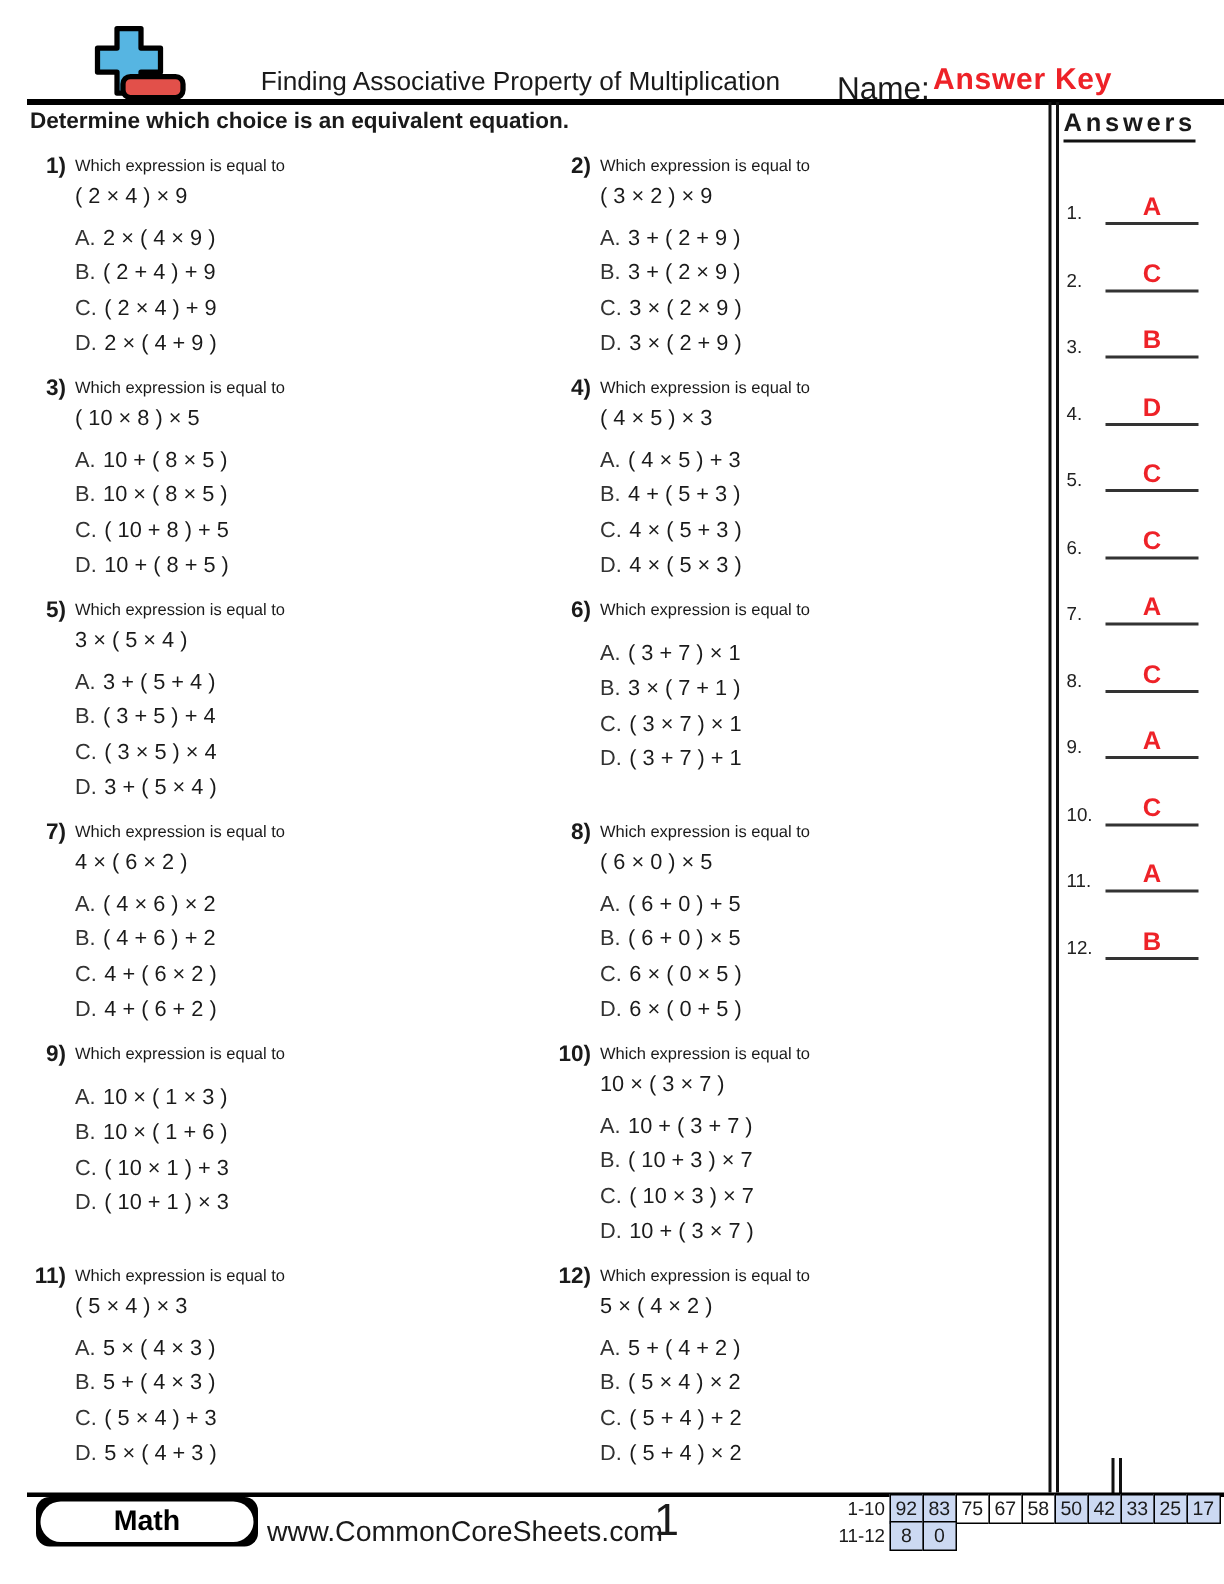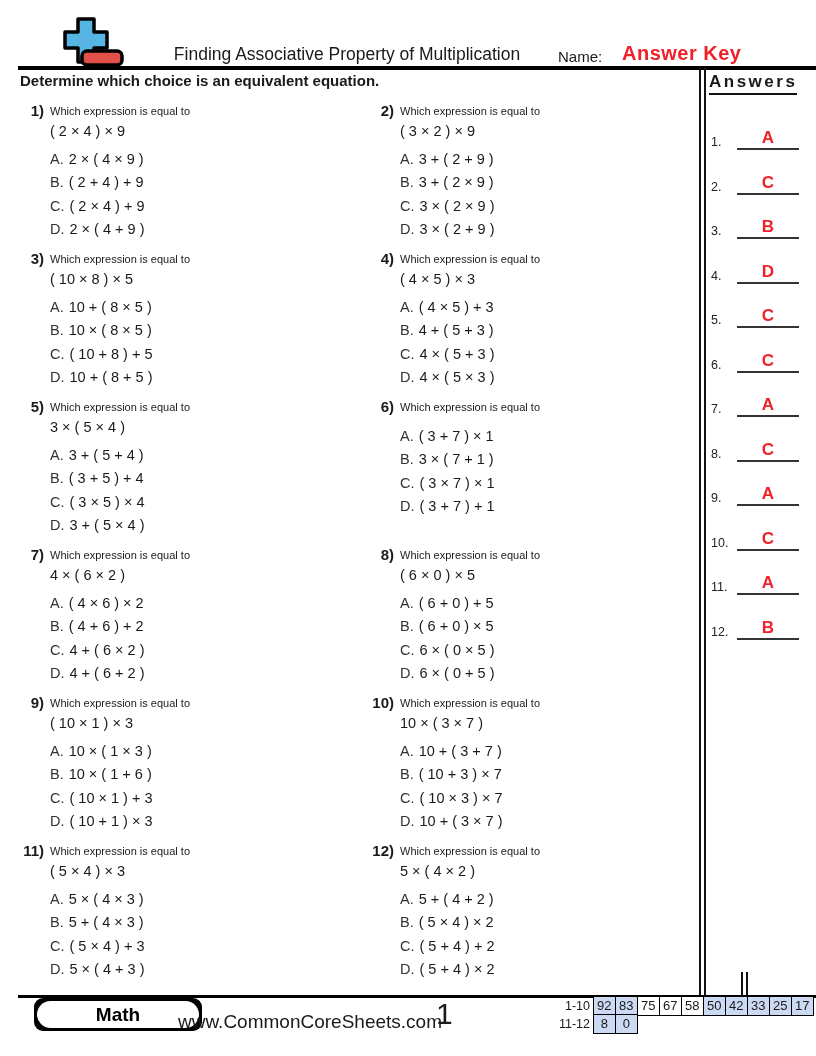--- a/index.html
+++ b/index.html
@@ -8,21 +8,21 @@
     position:relative; width:816px; height:1056px; margin:0 auto;
     background:#ffffff; overflow:hidden;
     font-family:"Liberation Sans","DejaVu Sans",sans-serif; color:#1a1a1a;
   }
 
   
   .logo { position:absolute; left:52px; top:16px; }
   .header-line { position:absolute; left:18px; right:0; top:66px; height:4px; background:#000; }
   .title { position:absolute; left:347px; top:44px; transform:translateX(-50%);
            font-size:17.5px; white-space:nowrap; }
-  .name-label { position:absolute; left:558px; top:48px; font-size:15px; }
+  .name-label { position:absolute; left:558px; top:48px; font-size:21px; }
   .answer-key { position:absolute; left:622px; top:42px; font-size:20px; font-weight:bold;
                 color:#ee2228; letter-spacing:.5px; }
   .instruction { position:absolute; left:20px; top:72px; font-size:15px; font-weight:bold; }
 
   
   .answers-panel { position:absolute; left:699px; top:68px; width:117px; height:927px;
                    border-left:2px solid #111; }
   .answers-panel::before { content:""; position:absolute; left:3px; top:0; bottom:0;
                            width:2px; background:#111; }
   .answers-title { margin:4px 0 0 8px; display:inline-block; font-size:17px; font-weight:bold;
@@ -44,21 +44,21 @@
   .q-prompt { font-size:11px; line-height:18px; }
   .q-expr { font-size:14.5px; margin-top:3px; }
   .q-choices { margin-top:8px; }
   .q-choice { height:23.5px; display:flex; align-items:center; font-size:14.5px; }
   .q-choice .letter { margin-right:5px; color:#333; }
 
   
   .footer-line { position:absolute; left:18px; right:0; top:995px; height:3px; background:#000; }
   .table-tick { position:absolute; left:741px; top:972px; height:24px; width:7px;
                 border-left:2px solid #111; border-right:2px solid #111; }
-  .math-badge { position:absolute; left:34px; top:998px; width:168px; height:33px;
+  .math-badge { position:absolute; left:24px; top:998px; width:148px; height:33px;
                 background:#000; border-radius:9px; padding:3px; }
   .math-pill { width:100%; height:100%; background:#fff; border-radius:14px;
                display:flex; align-items:center; justify-content:center;
                font-weight:bold; font-size:19px; color:#000; }
   .site { position:absolute; left:178px; top:1011px; font-size:19px; }
   .page-num { position:absolute; left:436px; top:997px; font-size:30px; }
   .score-table { position:absolute; right:2px; top:996px; }
   .score-row { display:flex; align-items:stretch; }
   .score-label { width:42px; text-align:right; font-size:12.5px; padding-right:4px;
                  display:flex; align-items:center; justify-content:flex-end; }
@@ -292,21 +292,20 @@
               <span>6 × ( 0 + 5 )</span>
             </div>
           </div>
         </div>
       </div>
 
       <div class="q">
         <div class="q-num">9)</div>
         <div class="q-body">
           <div class="q-prompt">Which expression is equal to</div>
-          <div class="q-expr">( 10 × 1 ) × 3</div>
           <div class="q-choices">
             <div class="q-choice">
               <span class="letter">A.</span>
               <span>10 × ( 1 × 3 )</span>
             </div>
             <div class="q-choice">
               <span class="letter">B.</span>
               <span>10 × ( 1 + 6 )</span>
             </div>
             <div class="q-choice">

